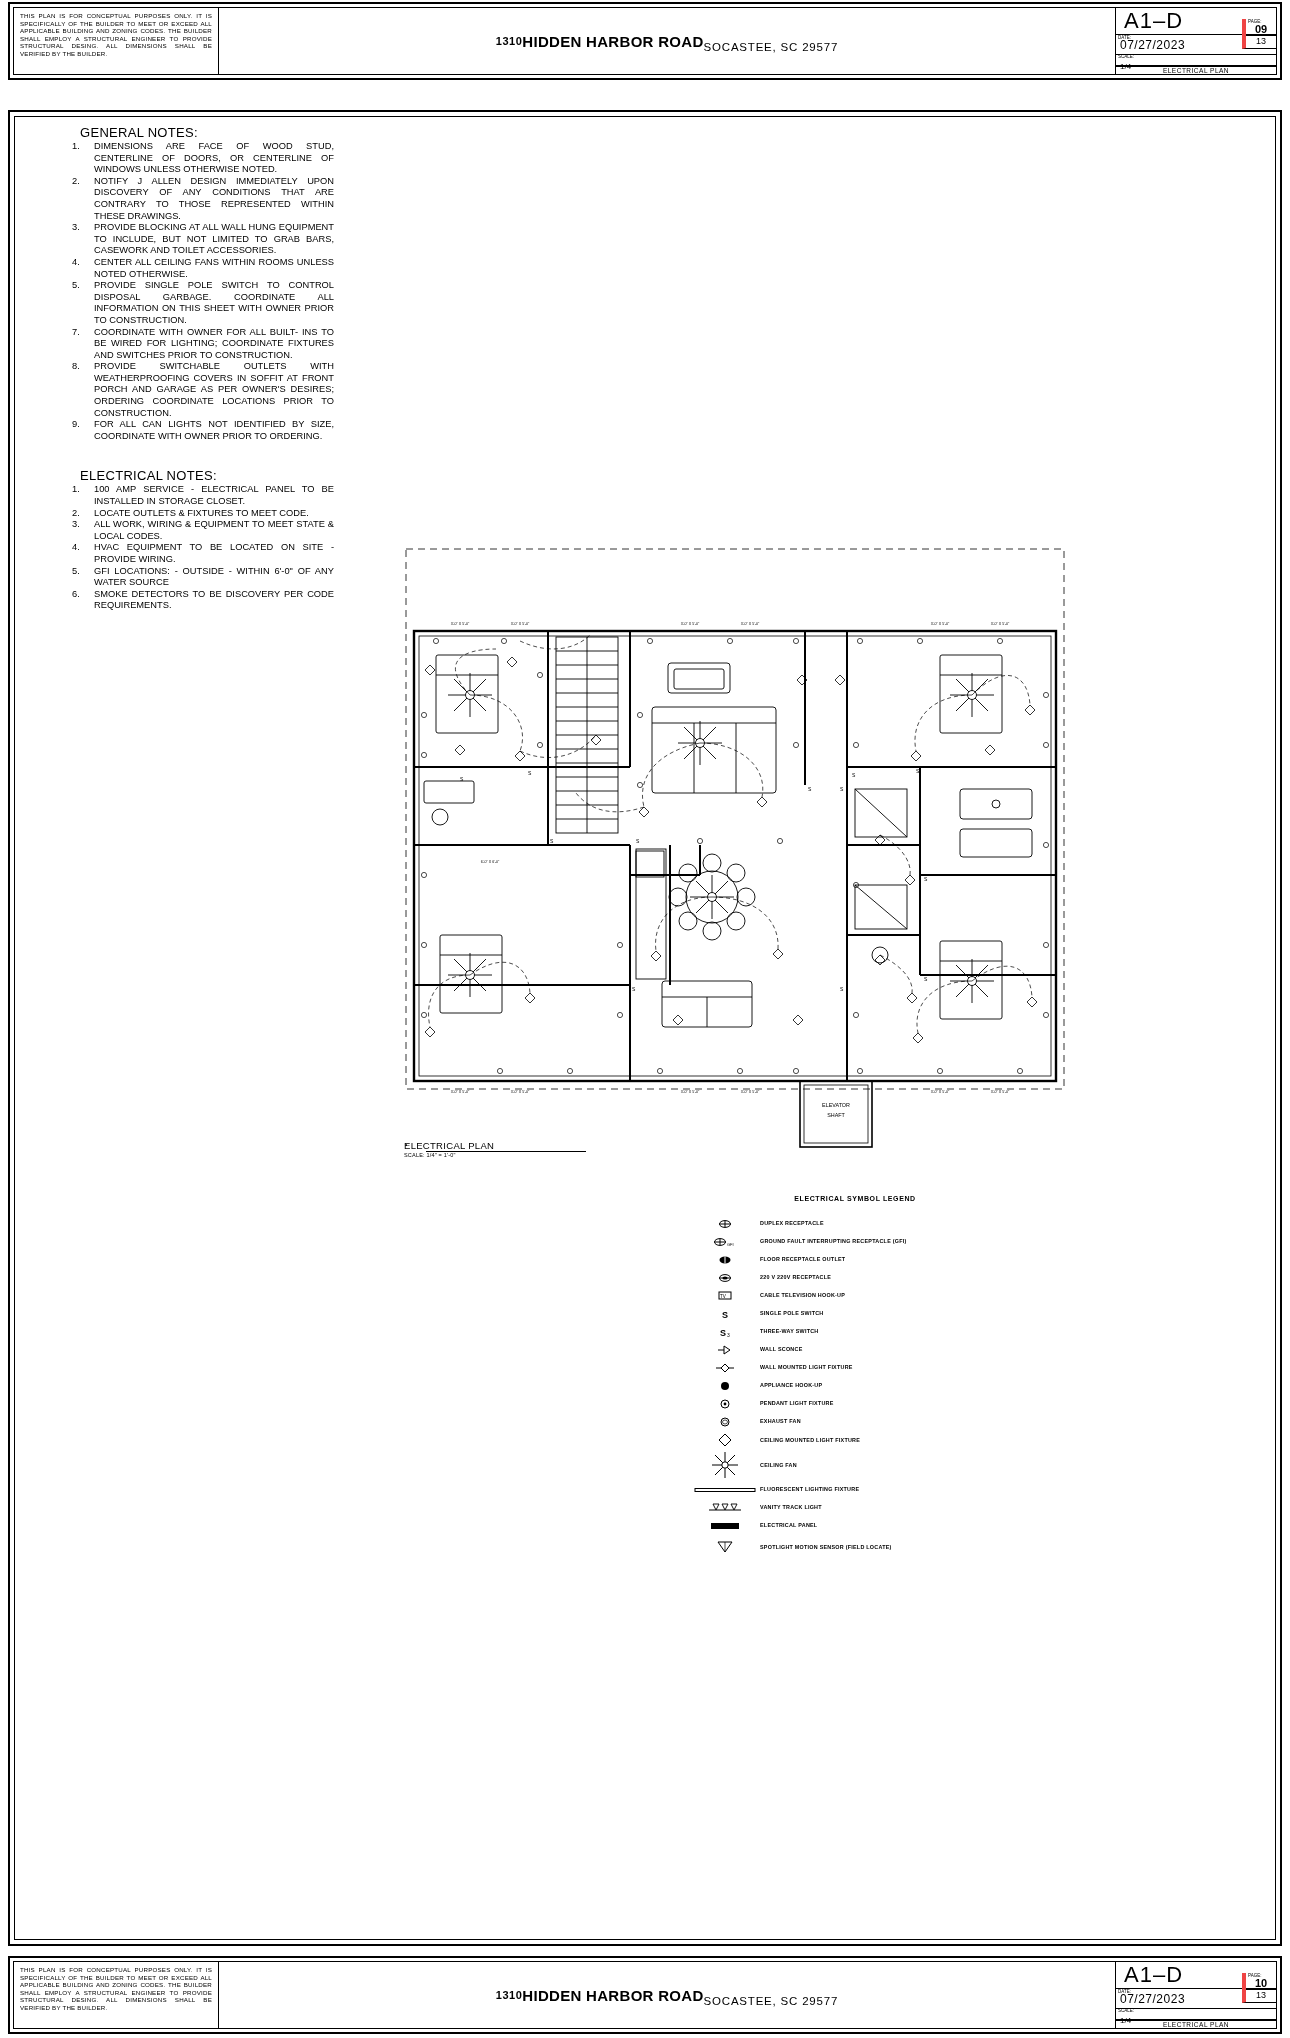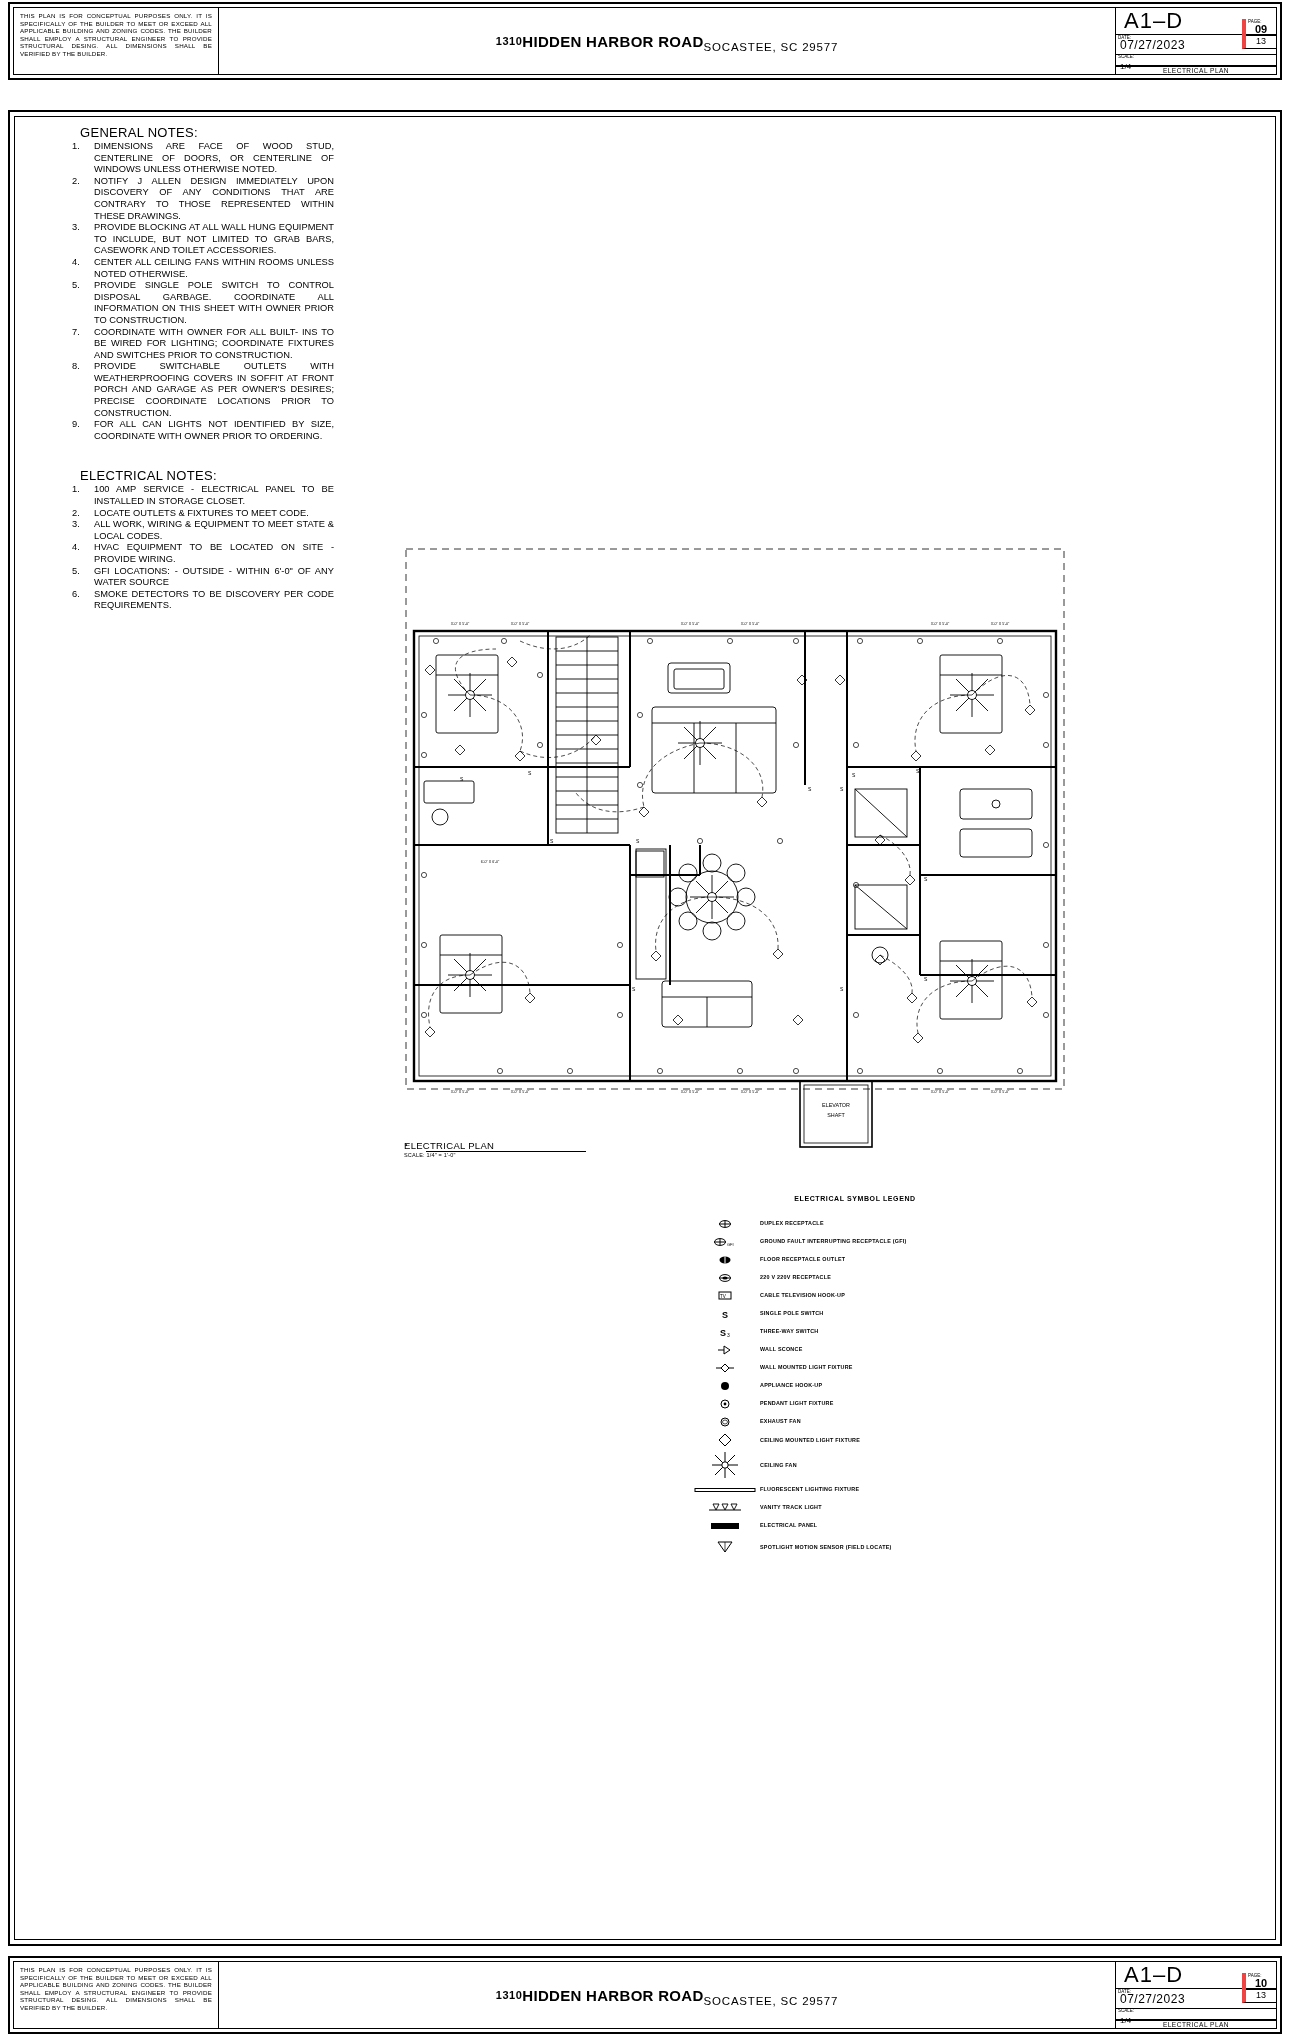--- a/index.html
+++ b/index.html
@@ -126,21 +126,21 @@
     <div class="note-row">
         <span class="note-num">5.</span>
         <span class="note-txt">PROVIDE SINGLE POLE SWITCH TO CONTROL DISPOSAL GARBAGE. COORDINATE ALL INFORMATION ON THIS SHEET WITH OWNER PRIOR TO CONSTRUCTION.</span>
       </div>
     <div class="note-row">
         <span class="note-num">7.</span>
         <span class="note-txt">COORDINATE WITH OWNER FOR ALL BUILT- INS TO BE WIRED FOR LIGHTING; COORDINATE FIXTURES AND SWITCHES PRIOR TO CONSTRUCTION.</span>
       </div>
     <div class="note-row">
         <span class="note-num">8.</span>
-        <span class="note-txt">PROVIDE SWITCHABLE OUTLETS WITH WEATHERPROOFING COVERS IN SOFFIT AT FRONT PORCH AND GARAGE AS PER OWNER'S DESIRES; PRECISE COORDINATE LOCATIONS PRIOR TO CONSTRUCTION.</span>
+        <span class="note-txt">PROVIDE SWITCHABLE OUTLETS WITH WEATHERPROOFING COVERS IN SOFFIT AT FRONT PORCH AND GARAGE AS PER OWNER'S DESIRES; ORDERING COORDINATE LOCATIONS PRIOR TO CONSTRUCTION.</span>
       </div>
     <div class="note-row">
         <span class="note-num">9.</span>
         <span class="note-txt">FOR ALL CAN LIGHTS NOT IDENTIFIED BY SIZE, COORDINATE WITH OWNER PRIOR TO ORDERING.</span>
       </div>
 
     <div class="notes-gap"></div>
 
     <h3>ELECTRICAL NOTES:</h3>
     <div class="note-row">

